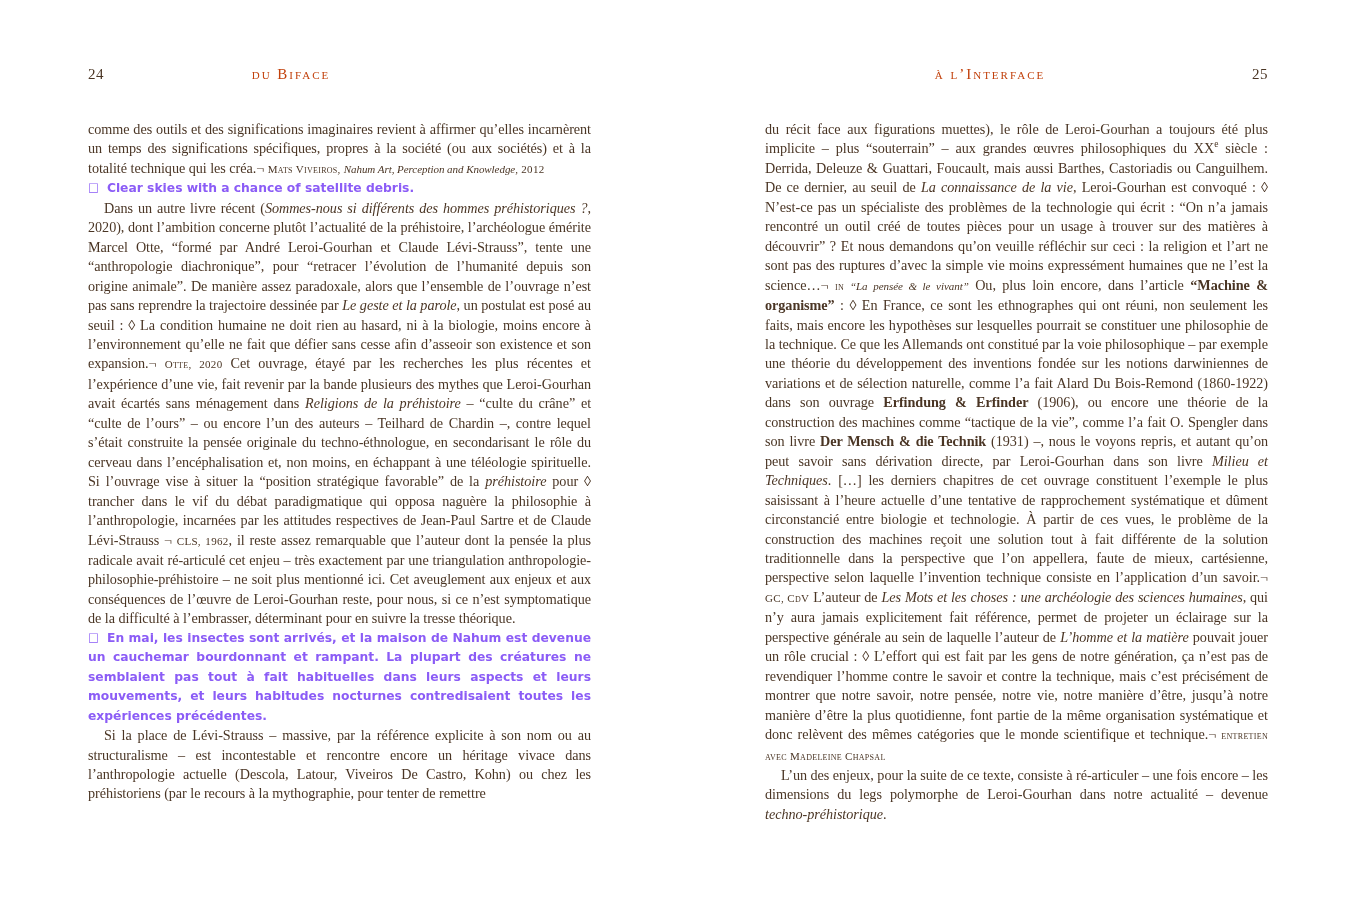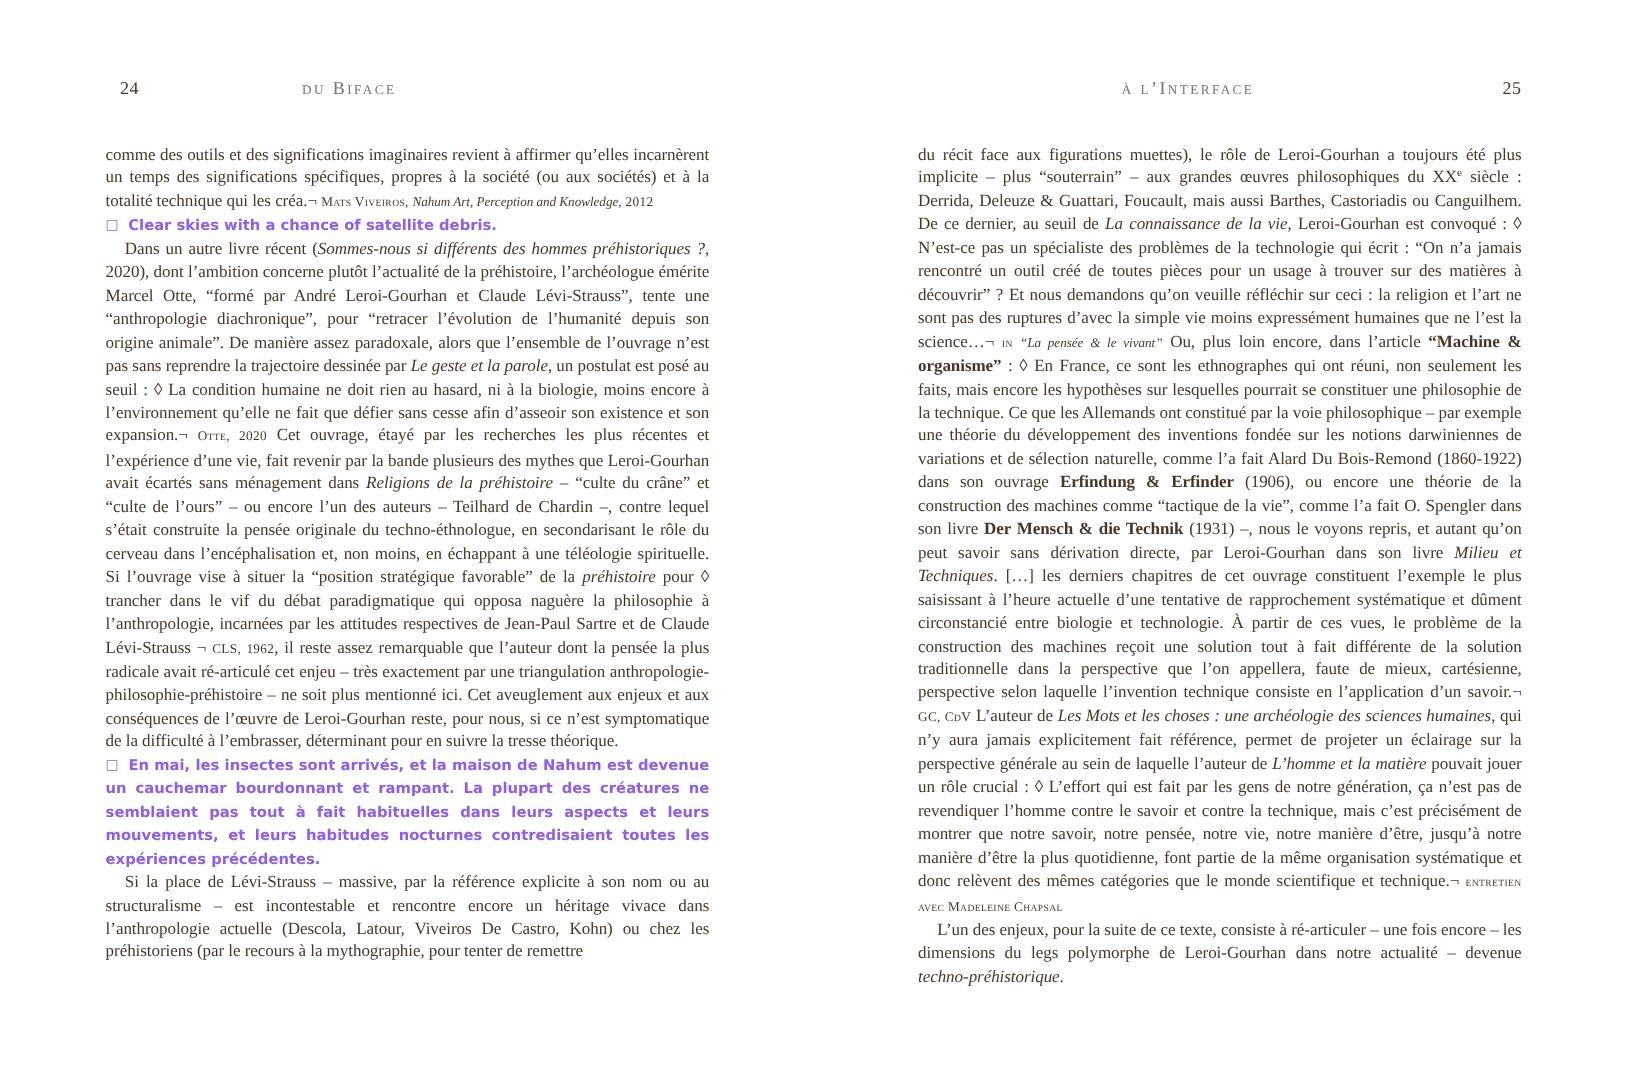--- a/index.html
+++ b/index.html
@@ -9,29 +9,29 @@
     overflow: hidden;
     font-family: "Liberation Serif", serif;
     color: #4a3524;
   }
   .spread { position: relative; width: 1360px; height: 904px; background: #ffffff; }
 
   .folio {
     position: absolute; top: 66px;
     font-size: 15px; letter-spacing: .5px; color: #4a3524;
   }
-  .folio-l { left: 88px; margin-left: 12px; }
+  .folio-l { left: 88px; }
   .folio-r { left: 1268px; transform: translateX(-100%); }
 
   .running-head {
     position: absolute; top: 66px;
     font-variant: small-caps;
     letter-spacing: 2px;
     font-size: 15px;
-    color: #737373;
+    color: #c2410c;
     white-space: nowrap;
   }
   .rh-l { left: 291px; transform: translateX(-50%); }
   .rh-r { left: 990px; transform: translateX(-50%); }
 
   .textcol {
     position: absolute; top: 120px; width: 503px;
     text-align: justify;
     font-size: 14.2px;
     line-height: 19.45px;

